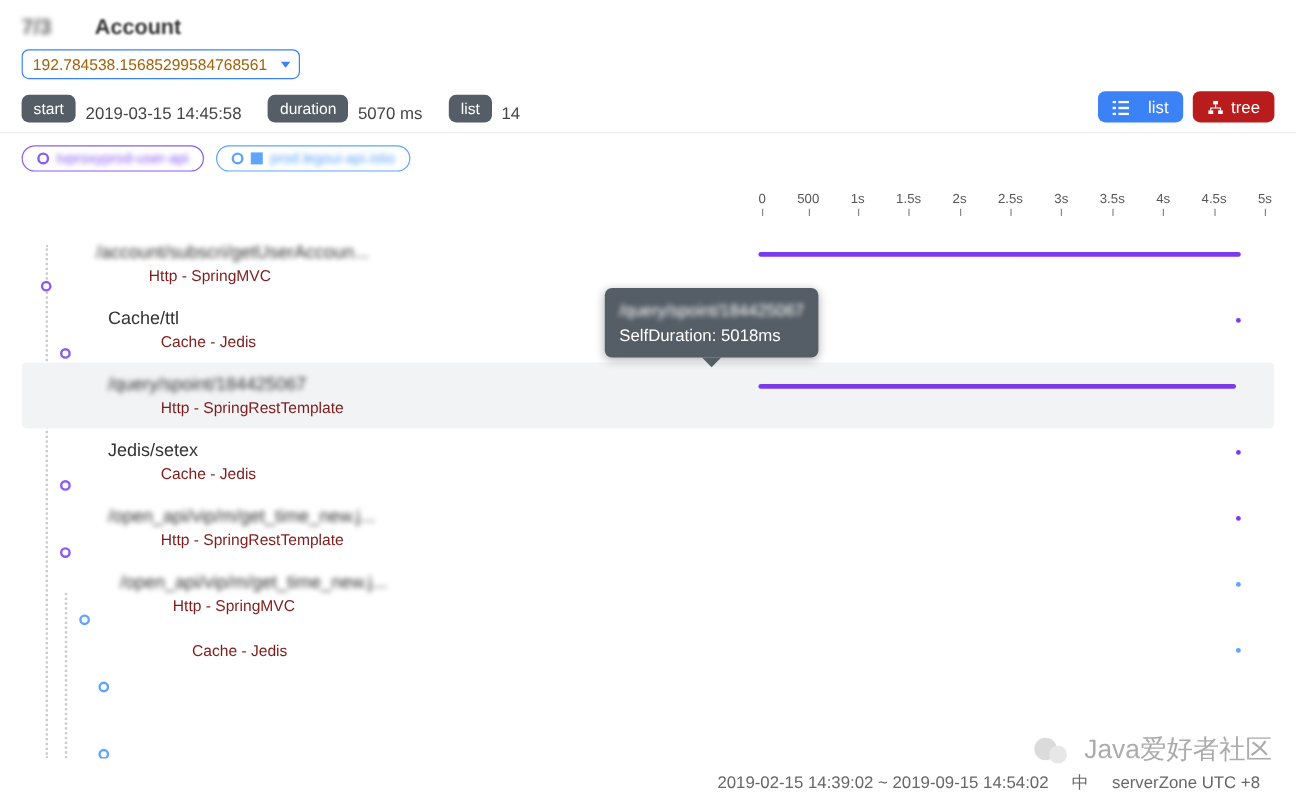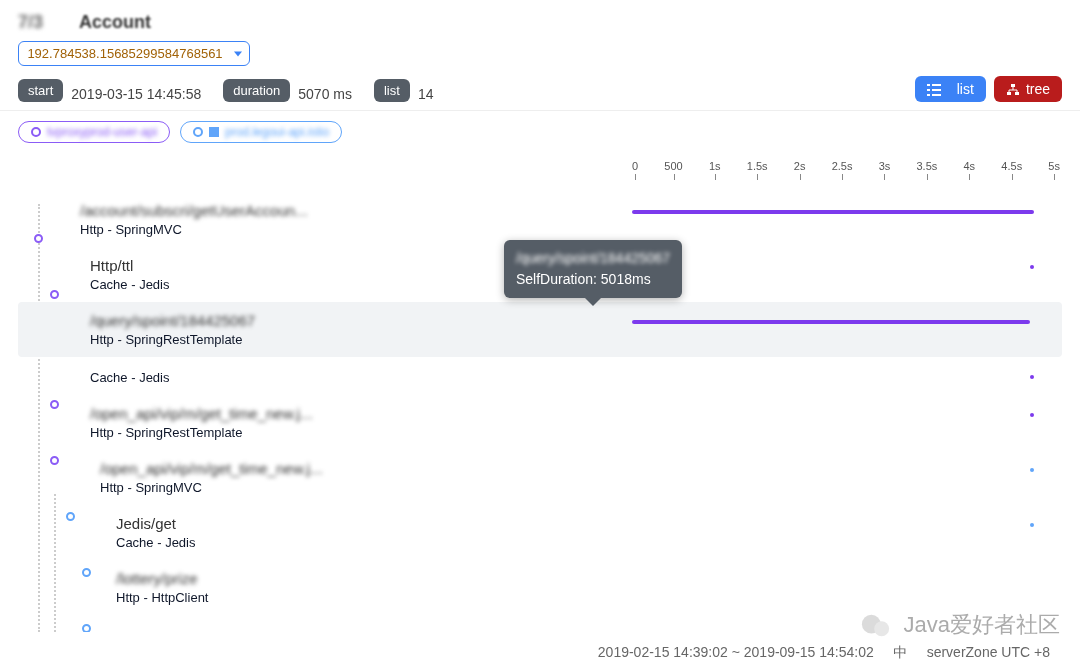--- a/index.html
+++ b/index.html
@@ -32,21 +32,21 @@
 .tree-gutter { position:absolute; left:10px; top:12px; bottom:0; width:30px; }
 .vline { position:absolute; left:10px; top:0; bottom:0; border-left:2px dotted #ccc; }
 .node { position:absolute; width:9px; height:9px; border-radius:50%; background:#fff; left:-4px; }
 .node.p { border:2px solid #8b5cf6; }
 .node.b { border:2px solid #60a5fa; }
 .span-row { position:relative; padding:10px 0 10px 62px; border-radius:4px; }
 .span-row.hi { background:#f1f3f5; }
 .span-row.lvl2 { padding-left:82px; }
 .span-row.lvl3 { padding-left:98px; }
 .span-title { font-size:15px; color:#333; }
-.span-sub { font-size:13px; color:#0f172a; margin-top:3px; }
+.span-sub { font-size:13px; color:#7f1d1d; margin-top:3px;margin-left:44px; }
 .bar { position:absolute; height:4px; border-radius:2px; top:18px; }
 .bar.purple { background:#7c3aed; }
 .bar.blue { background:#60a5fa; }
 .tooltip { position:absolute; left:486px; top:48px; background:#555d66; color:#fff; border-radius:6px; padding:8px 12px; font-size:14px; line-height:1.5; box-shadow:0 2px 8px rgba(0,0,0,.3); z-index:10; }
 .tooltip::after { content:""; position:absolute; bottom:-8px; left:50%; transform:translateX(-50%); border-left:8px solid transparent; border-right:8px solid transparent; border-top:8px solid #555d66; }
 .footer { position:absolute; bottom:10px; right:30px; font-size:14px; color:#666; }
 .watermark { position:absolute; bottom:32px; right:20px; font-size:22px; color:#888; font-weight:500; opacity:.7;text-align:right; }
 .wm-icon { width:30px; height:28px; display:inline-block; vertical-align:middle; margin-right:6px; }
 .wm-icon svg { width:100%; height:100%; }
 .list-icon { display:inline-block; width:14px; height:12px; }
@@ -148,58 +148,54 @@
     <div class="span-sub">Http - SpringMVC</div>
     <div class="bar purple" style="left:614px; width:402px;"></div>
   </div>
 
   <div class="tooltip">
     <div class="blur">/query/spoint/184425067</div>
     <div>SelfDuration: 5018ms</div>
   </div>
 
   <div class="span-row" style="padding-left:72px;">
-    <div class="span-title">Http/ttl</div>
+    <div class="span-title">Cache/ttl</div>
     <div class="span-sub">Cache - Jedis</div>
     <div class="bar purple" style="left:1012px; width:4px;"></div>
   </div>
 
   <div class="span-row hi" style="padding-left:72px;">
     <div class="span-title blur">/query/spoint/184425067</div>
     <div class="span-sub">Http - SpringRestTemplate</div>
     <div class="bar purple" style="left:614px; width:398px;"></div>
   </div>
 
   <div class="span-row" style="padding-left:72px;">
+    <div class="span-title">Jedis/setex</div>
     <div class="span-sub">Cache - Jedis</div>
     <div class="bar purple" style="left:1012px; width:4px;"></div>
   </div>
 
   <div class="span-row" style="padding-left:72px;">
     <div class="span-title blur">/open_api/vip/m/get_time_new.j...</div>
     <div class="span-sub">Http - SpringRestTemplate</div>
     <div class="bar purple" style="left:1012px; width:4px;"></div>
   </div>
 
   <div class="span-row lvl2">
     <div class="span-title blur">/open_api/vip/m/get_time_new.j...</div>
     <div class="span-sub">Http - SpringMVC</div>
     <div class="bar blue" style="left:1012px; width:4px;"></div>
   </div>
 
   <div class="span-row lvl3">
-    <div class="span-title">Jedis/get</div>
     <div class="span-sub">Cache - Jedis</div>
     <div class="bar blue" style="left:1012px; width:4px;"></div>
   </div>
 
-  <div class="span-row lvl3">
-    <div class="span-title blur">/lottery/prize</div>
-    <div class="span-sub">Http - HttpClient</div>
-  </div>
 </div>
 
 <div class="watermark">
   <span class="wm-icon"><svg viewBox="0 0 32 28">
         <circle cx="11" cy="12" r="10" fill="#ccc"></circle>
         <circle cx="22" cy="17" r="8" fill="#ddd"></circle>
       </svg></span>
   <span>Java爱好者社区</span>
 </div>
 

